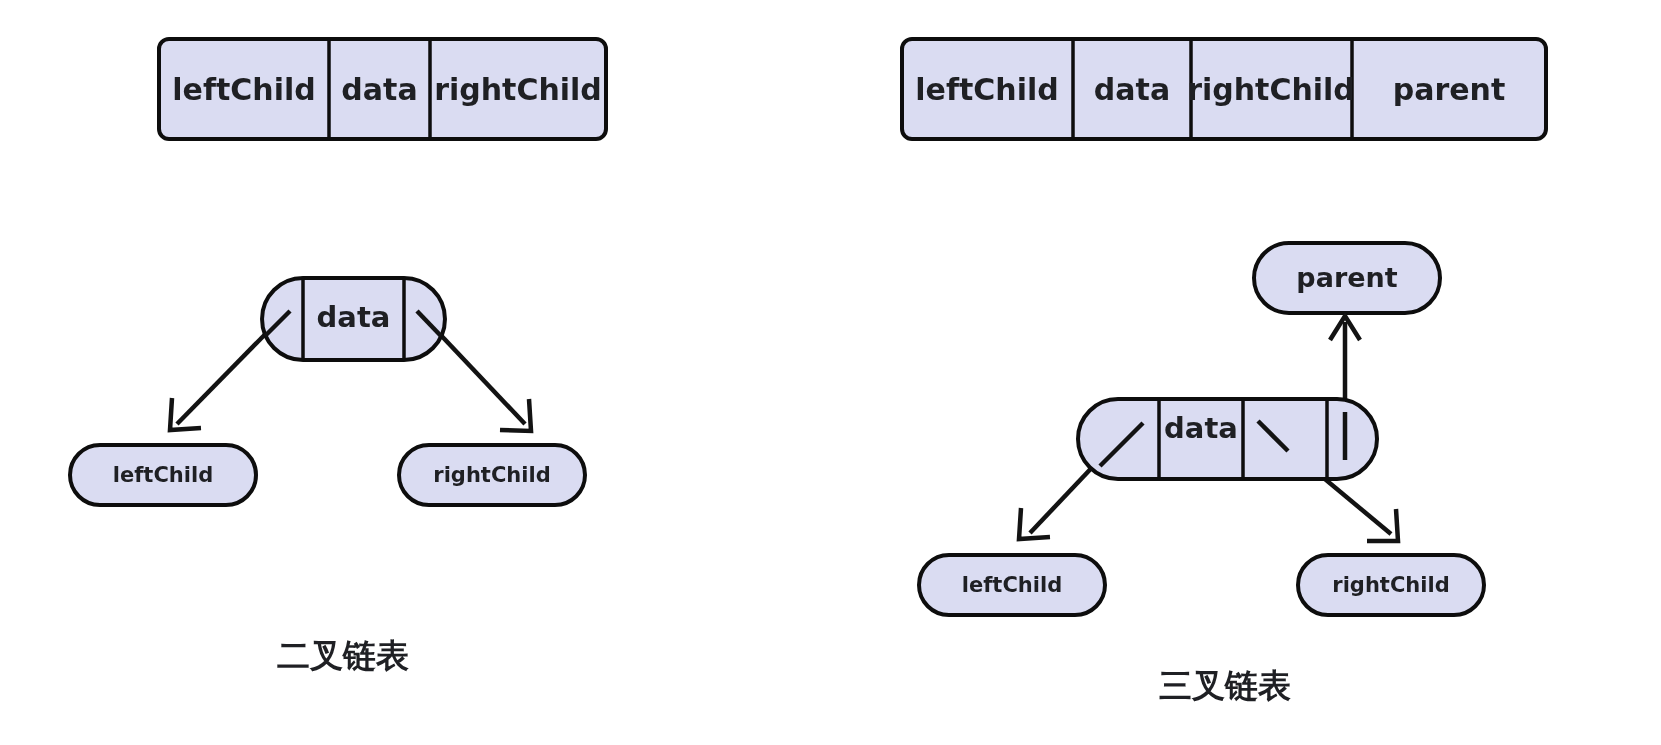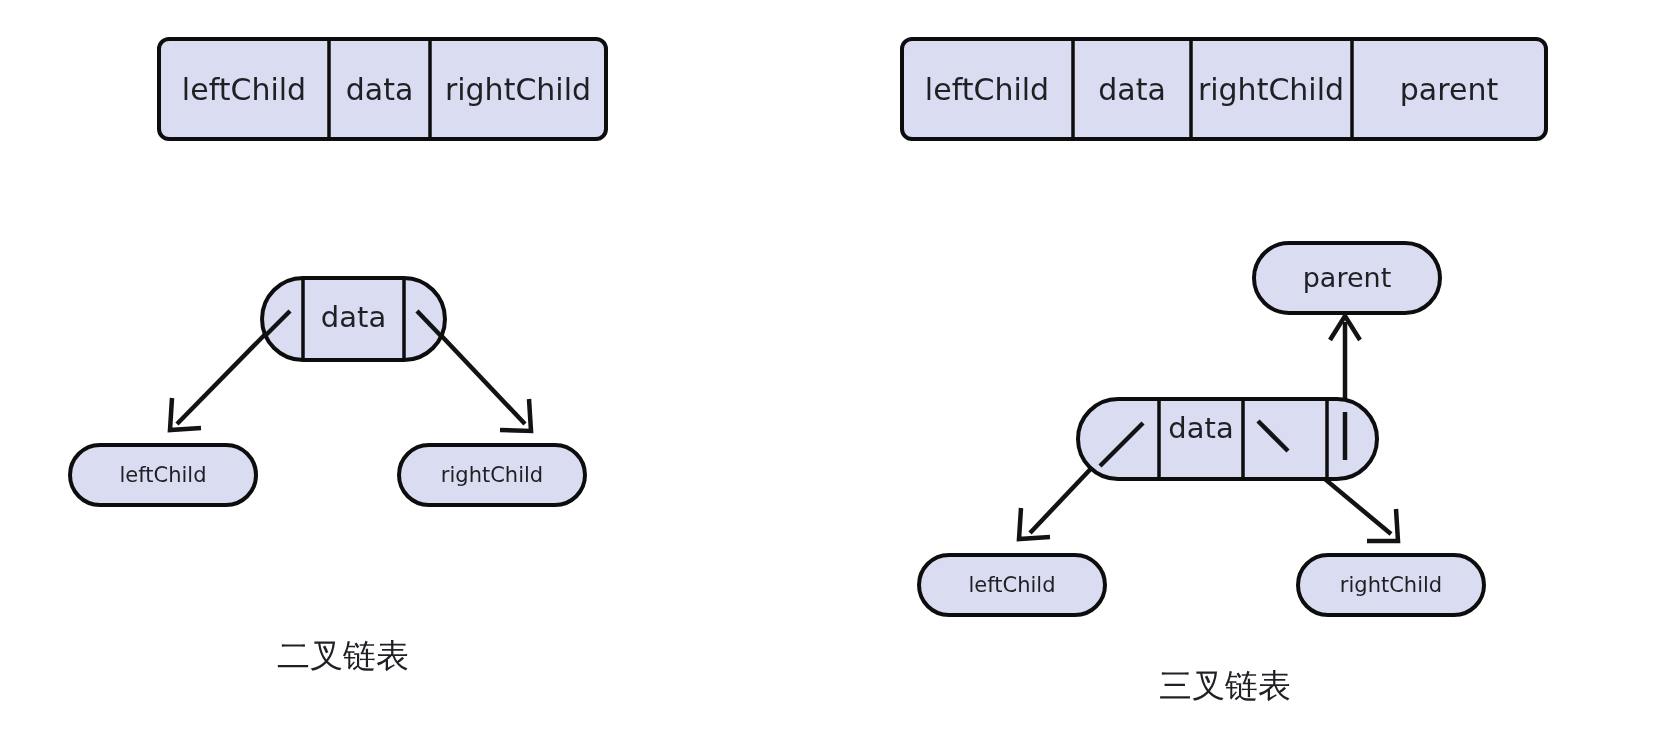--- a/index.html
+++ b/index.html
@@ -10,20 +10,21 @@
   body {
     width: 1661px;
     height: 745px;
     font-family: "DejaVu Sans", "Liberation Sans", sans-serif;
     overflow: hidden;
   }
   #diagram-root {
     position: relative;
     width: 1661px;
     height: 745px;
+    font-weight: bold;
   }
   svg#scene {
     display: block;
     width: 1661px;
     height: 745px;
   }
   .shape-fill {
     fill: #dadcf2;
     stroke: #0d0d0d;
     stroke-width: 4;

